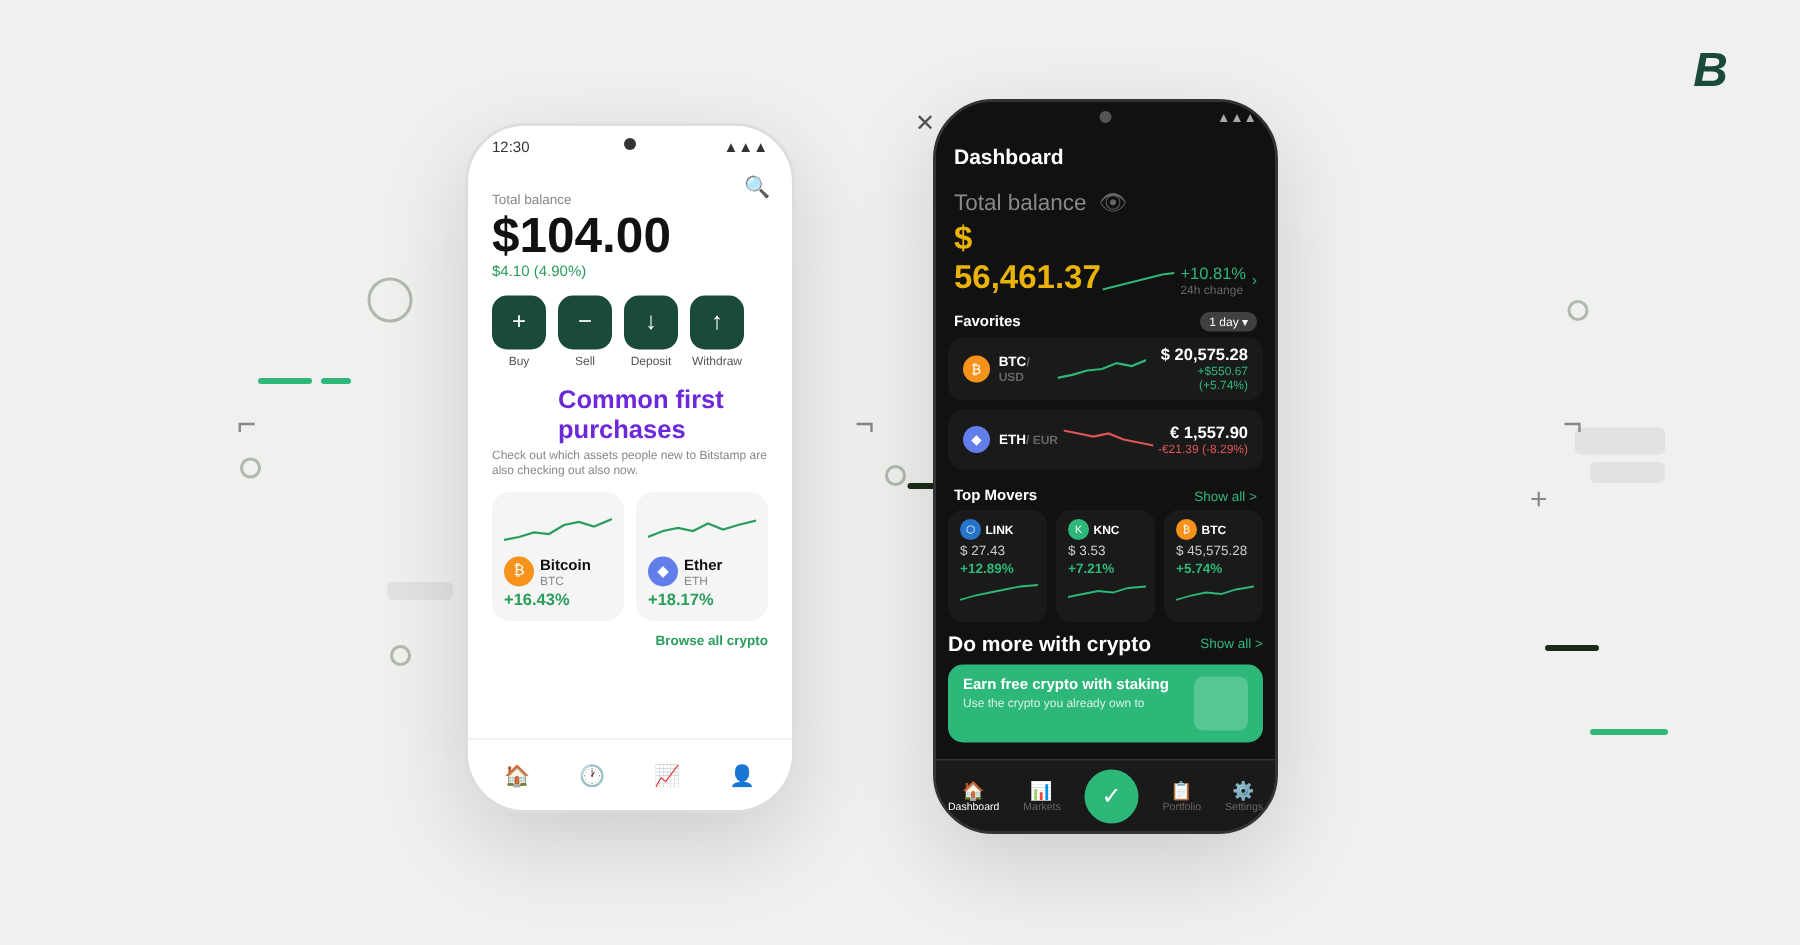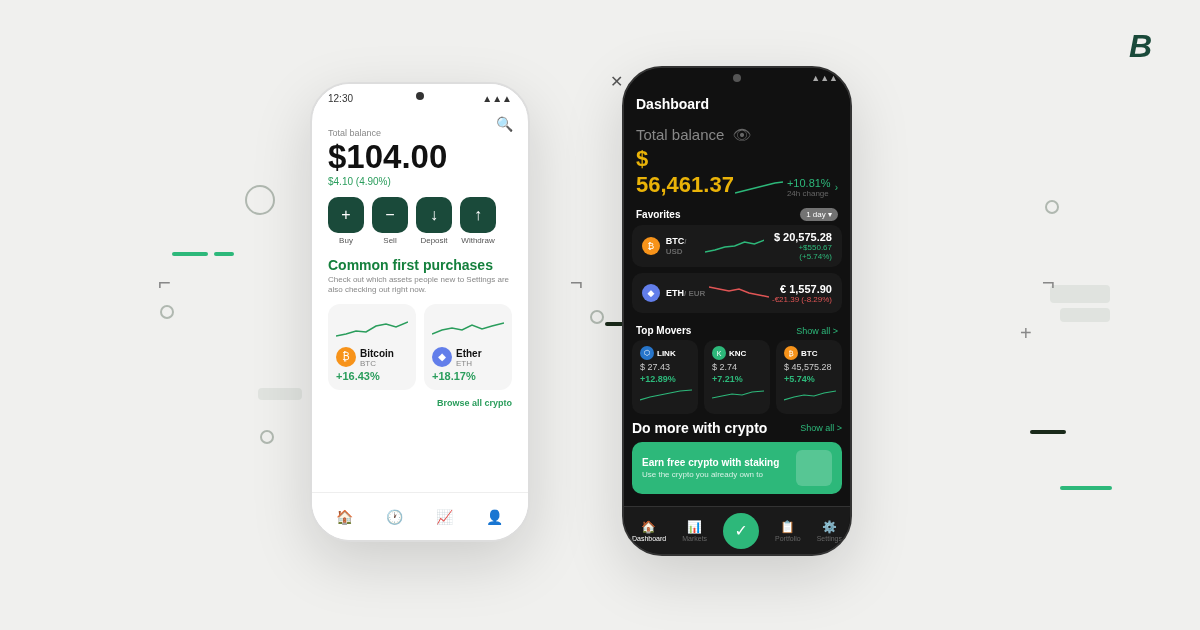--- a/index.html
+++ b/index.html
@@ -144,21 +144,21 @@
     .action-btn-circle {
       width: 36px; height: 36px;
       background: #1a4a3a;
       border-radius: 10px;
       display: flex; align-items: center; justify-content: center;
       color: #fff;
       font-size: 16px;
     }
     .action-btn-label { font-size: 8px; color: #555; }
 
-    .section-title { font-size: 14px; font-weight: 700; color: #15803d; margin-top: 12px; }
+    .section-title { font-size: 17px; font-weight: 700; color: #6d28d9; margin-top: 12px; margin-left: 44px; }
     .section-sub { font-size: 8px; color: #888; margin-top: 2px; line-height: 1.3; }
 
     .crypto-cards { display: flex; gap: 8px; margin-top: 8px; }
     .crypto-card {
       background: #f5f5f5;
       border-radius: 12px;
       padding: 8px;
       flex: 1;
       position: relative;
     }
@@ -179,21 +179,21 @@
     }
     .dark-title { font-size: 14px; font-weight: 700; color: #fff; }
     .dark-balance-label { font-size: 15px; color: #888; margin-top: 14px; }
     .dark-balance-row { display: flex; align-items: flex-end; justify-content: space-between; margin-top: 2px; }
     .dark-balance-amount { font-size: 22px; font-weight: 700; color: #eab308; }
     .dark-balance-change { font-size: 11px; color: #2db87a; text-align: right; }
 
     .section-row { display: flex; align-items: center; justify-content: space-between; padding: 6px 12px 4px; }
     .section-label { font-size: 10px; color: #fff; font-weight: 600; }
     .pill-btn {
-      background: #737373;
+      background: #404040;
       color: #fff;
       font-size: 8px;
       padding: 2px 6px;
       border-radius: 10px;
     }
 
     .fav-item {
       background: #1a1a1a;
       margin: 0 8px 6px;
       border-radius: 10px;
@@ -225,21 +225,20 @@
     .more-row { display: flex; align-items: center; justify-content: space-between; }
     .more-label { font-size: 14px; color: #fff; font-weight: 600; }
     .more-show { font-size: 9px; color: #2db87a; }
     .staking-banner {
       background: #2db87a;
       border-radius: 10px;
       padding: 8px 10px;
       margin-top: 6px;
       display: flex;
       justify-content: space-between;
-      align-items: center;
     }
     .staking-text { font-size: 10px; font-weight: 700; color: #fff; }
     .staking-sub { font-size: 8px; color: rgba(255,255,255,0.8); margin-top: 2px; }
     .staking-icon {
       width: 36px; height: 36px;
       background: rgba(255,255,255,0.2);
       border-radius: 6px;
     }
 
     
@@ -316,21 +315,21 @@
         <div class="action-btn-circle">↓</div>
         <span class="action-btn-label">Deposit</span>
       </div>
       <div class="action-btn">
         <div class="action-btn-circle">↑</div>
         <span class="action-btn-label">Withdraw</span>
       </div>
     </div>
 
     <div class="section-title">Common first purchases</div>
-    <div class="section-sub">Check out which assets people new to Settings are also checking out right now.</div>
+    <div class="section-sub">Check out which assets people new to Bitstamp are also checking out also now.</div>
 
     <div class="crypto-cards">
 
       <div class="crypto-card">
         <div class="crypto-mini-chart">
           <svg width="72" height="28" viewBox="0 0 72 28">
             <polyline points="0,20 10,18 20,15 30,16 40,10 50,8 60,11 72,6" fill="none" stroke="#2a9d5c" stroke-width="1.5"></polyline>
           </svg>
         </div>
         <div style="display:flex;align-items:center;gap:4px;margin-top:2px;">
@@ -461,21 +460,21 @@
           <div class="mover-pct">+12.89%</div>
           <svg width="52" height="18" viewBox="0 0 52 18" style="margin-top:2px;">
             <polyline points="0,14 10,11 20,9 30,7 40,5 52,4" fill="none" stroke="#2db87a" stroke-width="1.2"></polyline>
           </svg>
         </div>
         <div class="mover-card">
           <div style="display:flex;align-items:center;gap:3px;">
             <div style="width:14px;height:14px;background:#2db87a;border-radius:50%;font-size:7px;color:#fff;display:flex;align-items:center;justify-content:center;">K</div>
             <div class="mover-coin">KNC</div>
           </div>
-          <div class="mover-price">$ 2.74</div>
+          <div class="mover-price">$ 3.53</div>
           <div class="mover-pct">+7.21%</div>
           <svg width="52" height="18" viewBox="0 0 52 18" style="margin-top:2px;">
             <polyline points="0,12 10,10 20,8 30,9 40,6 52,5" fill="none" stroke="#2db87a" stroke-width="1.2"></polyline>
           </svg>
         </div>
         <div class="mover-card">
           <div style="display:flex;align-items:center;gap:3px;">
             <div style="width:14px;height:14px;background:#f7931a;border-radius:50%;font-size:7px;color:#fff;display:flex;align-items:center;justify-content:center;">₿</div>
             <div class="mover-coin">BTC</div>
           </div>

